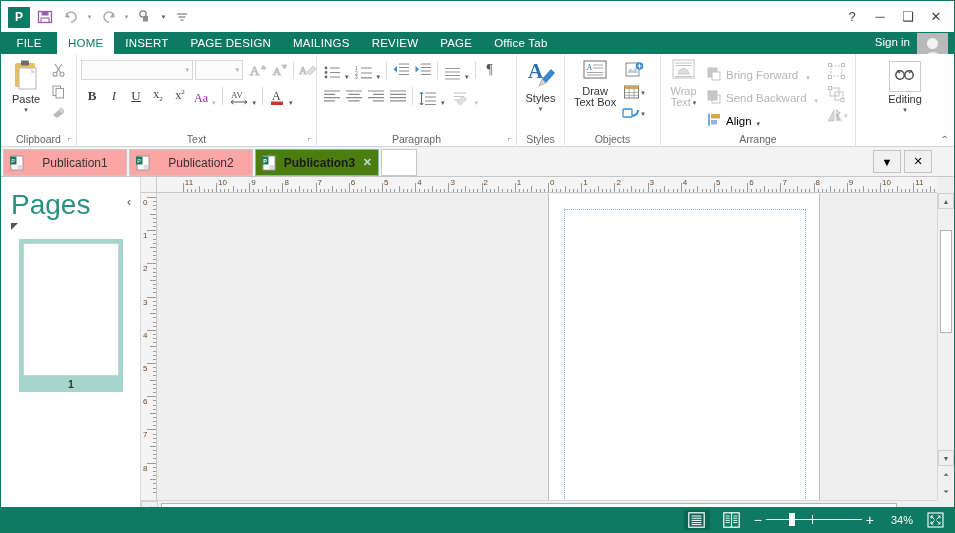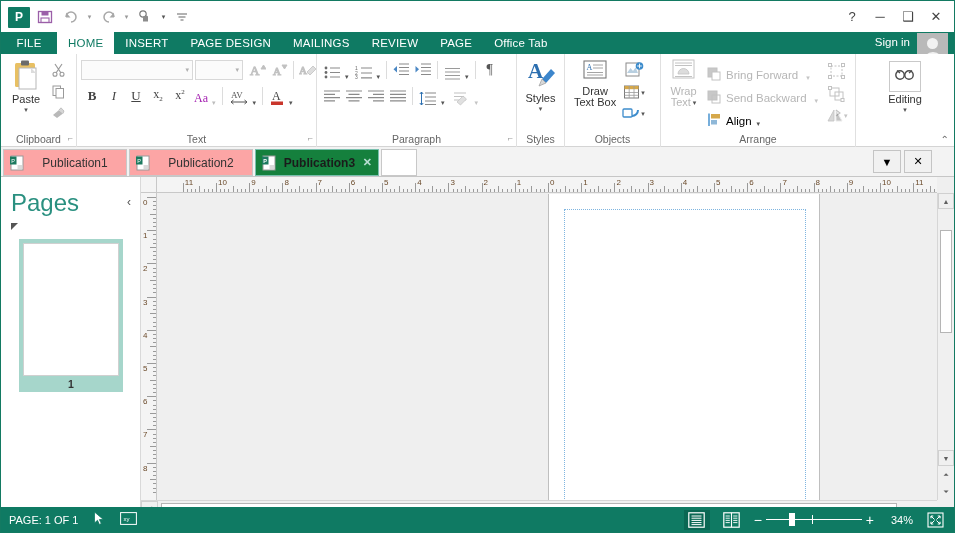--- a/index.html
+++ b/index.html
@@ -52,33 +52,33 @@
   .combo .cv { flex:1; font-size:11px; color:#999; padding-left:4px; }
   .combo .ca { font-size:7px; color:#b0b0b0; }
 
   .wideitem { display:flex; align-items:flex-end; gap:4px; height:21px; padding:0 3px; cursor:pointer; font-size:11.5px; }
 
   .collapse-rib { position:absolute; right:5px; bottom:2px; font-size:10px; color:#666; cursor:pointer; }
 
   
   .officetabbar { position:relative; height:30px; background:#f3f3f3; border-bottom:1px solid #c6c6c6; display:flex; align-items:stretch; padding-left:2px; }
   .otab { min-width:124px; margin-top:2px; margin-right:2px; background:#fca5a5; border:1px solid #c8c8c8; display:flex; align-items:center; padding:0 6px; gap:6px; font-size:12px; color:#333; cursor:pointer; }
-  .otab.active { background:#15803d; border-color:#79c0ae; font-weight:bold; color:#1b1b1b;}
+  .otab.active { background:#4d7c0f; border-color:#79c0ae; font-weight:bold; color:#1b1b1b;}
   .otab .ofile { width:14px;height:16px; flex:none; }
   .otab .otitle { flex:1; text-align:center; }
   .otab .oclose { font-size:11px; color:#cfcfcf; }
   .otab.active .oclose { color:#b9ded3; }
   .otab-empty { width:36px; margin-top:2px; background:#fff; border:1px solid #c8c8c8; }
   .otab-right { position:absolute; right:22px; top:3px; display:flex; gap:3px; }
   .otbtn { width:28px; height:23px; background:#f1f1f1; border:1px solid #c4c4c4; display:flex;align-items:center;justify-content:center; font-size:11px; cursor:pointer; }
 
   
   .main { position:relative; height:340px; display:flex; }
   .pages-pane { width:140px; background:#fff; border-right:1px solid #d9d9d9; position:relative; }
-  .pages-title { font-size:24px; color:#2a9080; padding:12px 0 0 10px; font-weight:normal; }
+  .pages-title { font-size:28px; color:#2a9080; padding:12px 0 0 10px; font-weight:normal; }
   .pages-collapse { position:absolute; right:9px; top:18px; font-size:12px; color:#555; cursor:pointer;}
   .pages-arrow { position:absolute; left:10px; top:46px; width:0;height:0; border-left:7px solid #555; border-bottom:7px solid transparent; cursor:pointer;}
   .thumb-wrap { position:absolute; left:18px; top:62px; width:104px; background:#a6d6cb; padding:4px 4px 0 4px; cursor:pointer; }
   .thumb { width:96px; height:133px; background:#fff; border:1px solid #d0d0d0; }
   .thumb-num { height:16px; text-align:center; font-size:10.5px; color:#333; line-height:16px; font-weight:bold;}
 
   .canvas-area { flex:1; position:relative; background:#efefef; }
   .ruler-h { position:absolute; left:0; top:0; right:17px; height:16px; background:#f4f4f4; border-bottom:1px solid #c8c8c8; overflow:hidden; }
   .ruler-v { position:absolute; left:0; top:16px; width:16px; bottom:17px; background:#f4f4f4; border-right:1px solid #c8c8c8; overflow:hidden;}
   .rcorner { position:absolute; left:0; top:0; width:16px; height:16px; background:#f4f4f4; border-right:1px solid #c8c8c8; border-bottom:1px solid #c8c8c8; z-index:3;}
@@ -910,34 +910,20 @@
       </div>
 
       <div class="hscroll">
         <div class="sb-arrow" style="position:absolute;left:0;top:0;bottom:0;width:17px">◀</div>
         <div class="hthumb"></div>
       </div>
     </div>
   </div>
 
   <div class="statusbar">
-    <div class="st-left">
-      <span>PAGE: 1 OF 1</span>
-      <span>
-        <svg width="13" height="15" viewBox="0 0 13 15">
-            <path d="M1.5 1 L1.5 12 L4.5 9.3 L6.4 13.5 L8.3 12.6 L6.4 8.6 L10.3 8.4 Z" fill="#fff" stroke="#0f7a63" stroke-width=".8"></path>
-          </svg>
-      </span>
-      <span>
-        <svg width="17" height="13" viewBox="0 0 17 13">
-            <rect x=".6" y=".6" width="15.8" height="11.8" fill="none" stroke="#fff" stroke-width="1"></rect>
-            <text x="3.5" y="8.5" font-size="6" fill="#fff" font-family="Liberation Sans, sans-serif">xy</text>
-          </svg>
-      </span>
-    </div>
     <div class="st-right">
       <div class="viewbtn sel">
         <svg width="17" height="16" viewBox="0 0 17 16">
             <rect x=".8" y=".8" width="15.4" height="14.4" fill="none" stroke="#fff" stroke-width="1.2"></rect>
             <path d="M3.5 4 H13.5 M3.5 6.2 H13.5 M3.5 8.4 H13.5 M3.5 10.6 H13.5 M3.5 12.6 H13.5" stroke="#fff" stroke-width="1"></path>
           </svg>
       </div>
       <div class="viewbtn">
         <svg width="17" height="16" viewBox="0 0 17 16">
             <rect x=".8" y=".8" width="15.4" height="14.4" fill="none" stroke="#fff" stroke-width="1.2"></rect>

